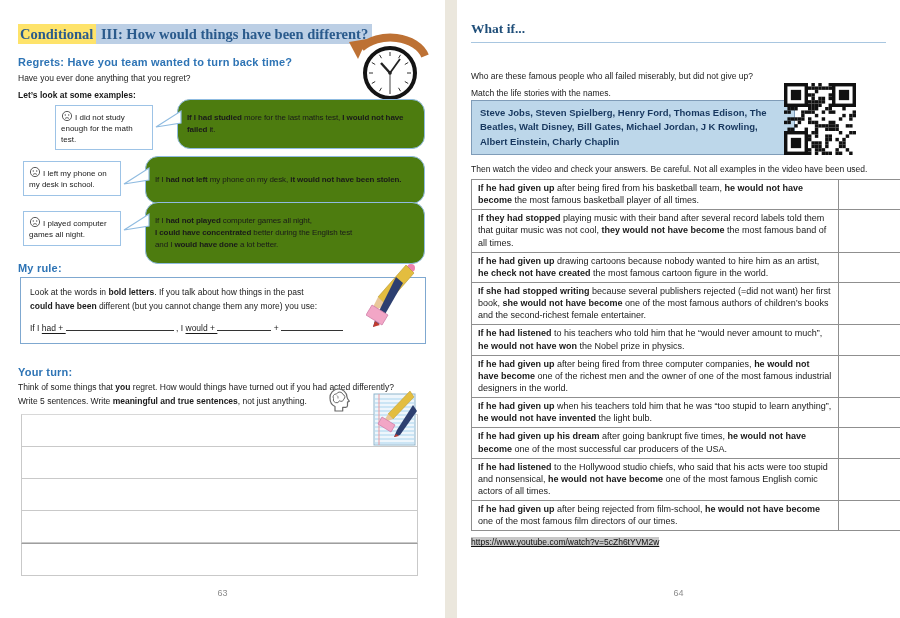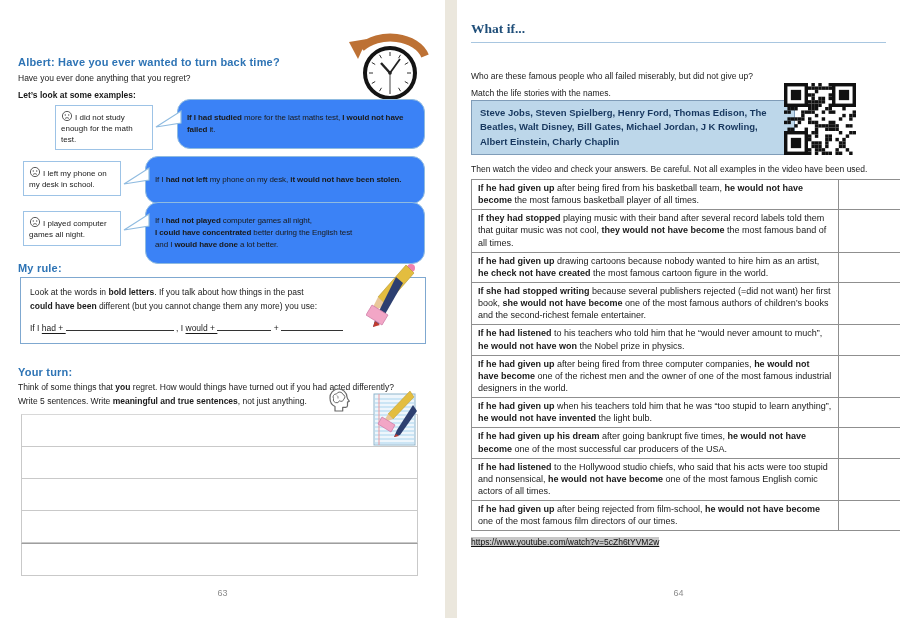--- a/index.html
+++ b/index.html
@@ -23,21 +23,21 @@
   .regrets-h{left:18px;top:56px;}
   .small{font-size:8.5px;}
   .regrets-sub{left:18px;top:73px;}
   .examples-label{left:18px;top:90px;font-weight:bold;font-size:8.5px;}
   .ex-row{left:23px;width:402px;display:flex;align-items:flex-start;}
   .ex1{top:99px;} .ex2{top:156px;} .ex3{top:202px;}
   .sit-box{width:86px;border:1px solid #9dc3e6;padding:4px 5px;font-size:8px;line-height:1.35;background:#fff;}
   .ex1 .sit-box{margin-top:6px;margin-left:32px;} .ex2 .sit-box{margin-top:5px;} .ex3 .sit-box{margin-top:9px;}
   .face-ico{vertical-align:-2px;margin-right:2px;}
   .bubble{flex:1;margin-left:24px;border:1.3px solid #8fbbe0;border-radius:13px;
-          padding:4px 9px;position:relative;display:flex;align-items:center;background:#3b82f6;}
+          padding:4px 9px;position:relative;display:flex;align-items:center;background:#4d7c0f;}
   .btxt{font-size:8px;letter-spacing:-0.1px;line-height:1.5;white-space:pre-line;}
   .b1{min-height:40px;} .b2{min-height:38px;} .b3{min-height:52px;}
   .tail{position:absolute;left:-23px;top:9px;}
   .myrule-h{left:18px;top:262px;}
   .rule-box{left:20px;top:277px;width:386px;border:1.5px solid #7fa8d0;padding:8px 9px 10px;background:#fff;}
   .rule-text{font-size:8.5px;line-height:1.6;white-space:pre-line;}
   .rule-fill{margin-top:8px;font-size:8.5px;}
   .pencils{position:absolute;right:3px;top:-17px;}
   .yourturn-h{left:18px;top:366px;}
   .yt1{left:18px;top:382px;} .yt2{left:18px;top:396px;}
@@ -65,20 +65,21 @@
                  padding:2px 6px 3px;vertical-align:top;}
   td.ans{width:74px;}
   .yt-link{display:inline-block;margin-top:4px;background:#c7c7c7;font-size:8.5px;
            text-decoration:underline;color:#111;cursor:pointer;}
 </style>
 </head>
 <body>
 
 <div class="page" id="pageL">
 
+  <div class="abs lp-title"><span class="hl-y">Conditional</span><span class="hl-b"> III: How would things have been different?</span></div>
 
   <div class="abs clock">
     <svg width="94" height="82" viewBox="0 0 94 82">
       <path d="M 86 30 A 36 25 0 0 0 22 22" fill="none" stroke="#bd7134" stroke-width="8"></path>
       <polygon points="10,16 28,13 19,33" fill="#bd7134"></polygon>
       <circle cx="51" cy="47" r="25" fill="#fff" stroke="#141414" stroke-width="4"></circle>
       <g stroke="#333" stroke-width="1">
         <line x1="51" y1="26" x2="51" y2="30"></line>
           <line x1="51" y1="64" x2="51" y2="68"></line>
         <line x1="30" y1="47" x2="34" y2="47"></line>
@@ -92,21 +93,21 @@
         <line x1="32.8" y1="57.5" x2="36.2" y2="55.5"></line>
           <line x1="65.8" y1="38.5" x2="69.2" y2="36.5"></line>
       </g>
       <line x1="51" y1="47" x2="42" y2="37" stroke="#222" stroke-width="2.4"></line>
       <line x1="51" y1="47" x2="61" y2="33" stroke="#222" stroke-width="1.8"></line>
       <line x1="51" y1="47" x2="51" y2="64" stroke="#444" stroke-width="1"></line>
       <circle cx="51" cy="47" r="1.8" fill="#222"></circle>
     </svg>
   </div>
 
-  <div class="abs sec-h regrets-h">Albert: Have you ever wanted to turn back time?</div>
+  <div class="abs sec-h regrets-h">Regrets: Have you team wanted to turn back time?</div>
   <div class="abs small regrets-sub">Have you ever done anything that you regret?</div>
   <div class="abs examples-label">Let’s look at some examples:</div>
 
   <div class="abs ex-row ex1">
     <div class="sit-box">
       <svg class="face-ico" width="12" height="12" viewBox="0 0 12 12">
           <circle cx="6" cy="6" r="4.6" fill="none" stroke="#5a5a5a" stroke-width="1"></circle>
           <circle cx="4.3" cy="5" r=".7" fill="#5a5a5a"></circle>
           <circle cx="7.7" cy="5" r=".7" fill="#5a5a5a"></circle>
           <path d="M4,8.4 Q6,6.7 8,8.4" fill="none" stroke="#5a5a5a" stroke-width=".9"></path>

